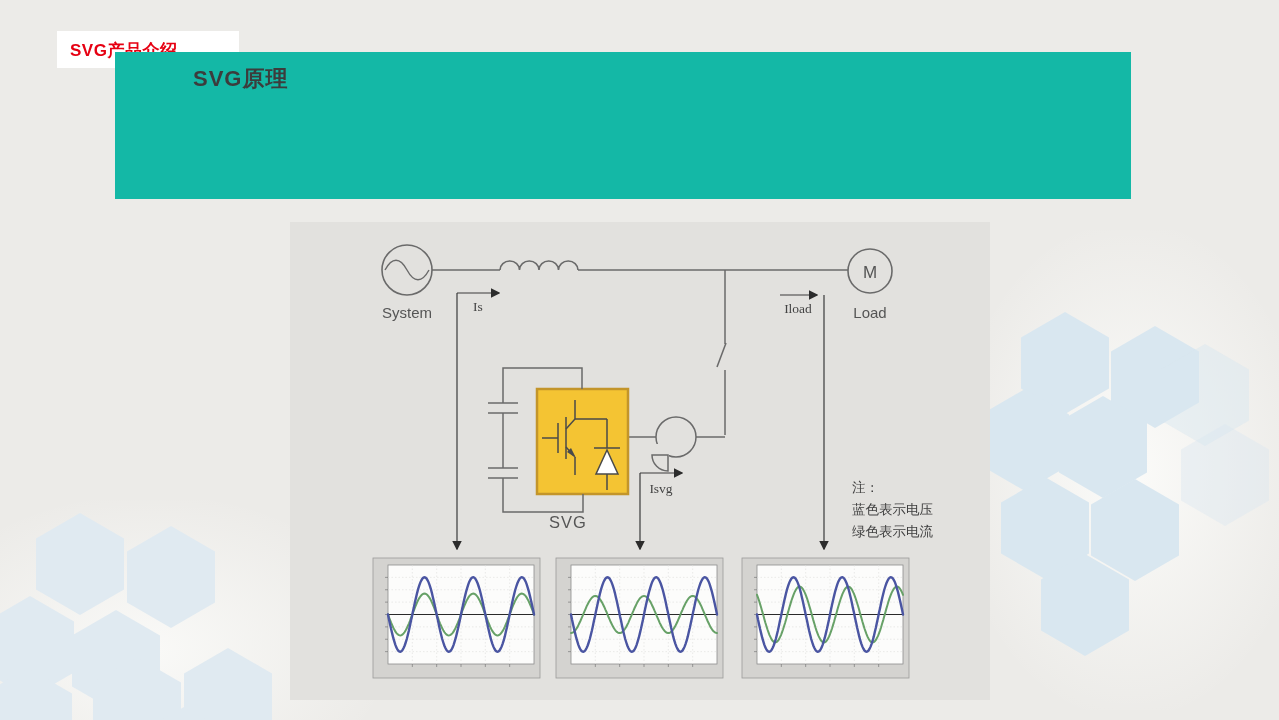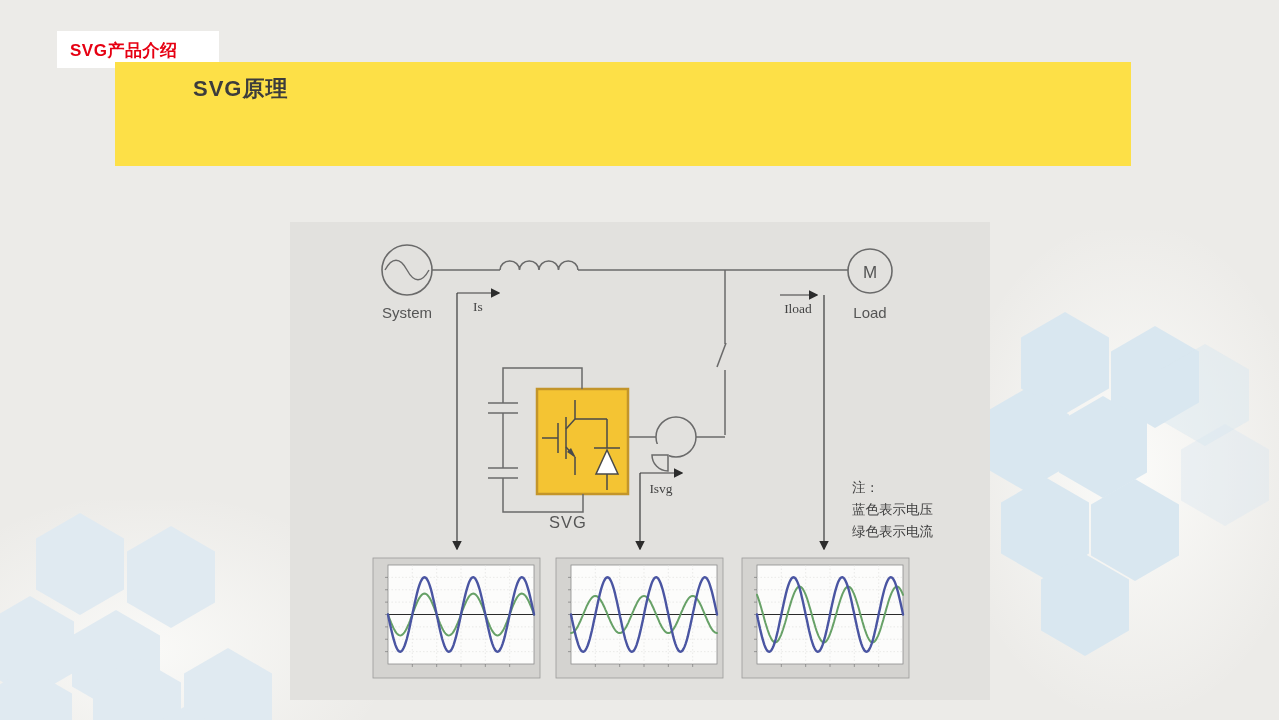--- a/index.html
+++ b/index.html
@@ -11,23 +11,23 @@
   .glow{position:absolute;pointer-events:none;}
   .glow-right{left:960px;top:230px;width:340px;height:480px;
     background:radial-gradient(ellipse at center,rgba(252,252,250,.95),rgba(252,252,250,0) 75%);}
   .glow-left{left:-80px;top:500px;width:460px;height:300px;
     background:radial-gradient(ellipse at center,rgba(251,251,249,.9),rgba(251,251,249,0) 75%);}
   .hex{position:absolute;width:88px;height:102px;
     clip-path:polygon(50% 0,100% 25%,100% 75%,50% 100%,0 75%,0 25%);
     background:#d9e7f0;}
   .hex.l{background:#e0eaf1;}
   .hex.f1{opacity:.5}.hex.f2{opacity:.4}
-  .tag-chip{position:absolute;left:57px;top:31px;width:162px;height:37px;background:#ffffff;}
+  .tag-chip{position:absolute;left:57px;top:31px;width:162px;height:37px;background:#ffffff;padding-left:20px;}
   .tag-chip span{position:absolute;left:13px;top:8px;font-size:17px;font-weight:bold;color:#e60012;letter-spacing:.5px;}
-  .content-box{position:absolute;left:115px;top:62px;width:1016px;height:104px;background:#fde047;}
+  .content-box{position:absolute;left:115px;top:52px;width:1016px;height:147px;background:#14b8a6;}
   .page-title{position:absolute;left:78px;top:12px;font-size:22px;font-weight:bold;color:#3c3c3c;letter-spacing:1px;}
   .para{position:absolute;left:30px;top:44px;width:983px;margin:0;
     font-size:19px;color:#2e2e2e;line-height:42px;text-indent:40px;text-align:justify;}
   .para b{font-weight:bold;color:#222;}
   .panel{position:absolute;left:290px;top:222px;width:700px;height:478px;background:#e2e1de;}
   svg{display:block;}
   text{font-family:"Liberation Sans","DejaVu Sans",sans-serif;}
   .serif{font-family:"Liberation Serif","DejaVu Serif",serif;}
 </style>
 </head>

